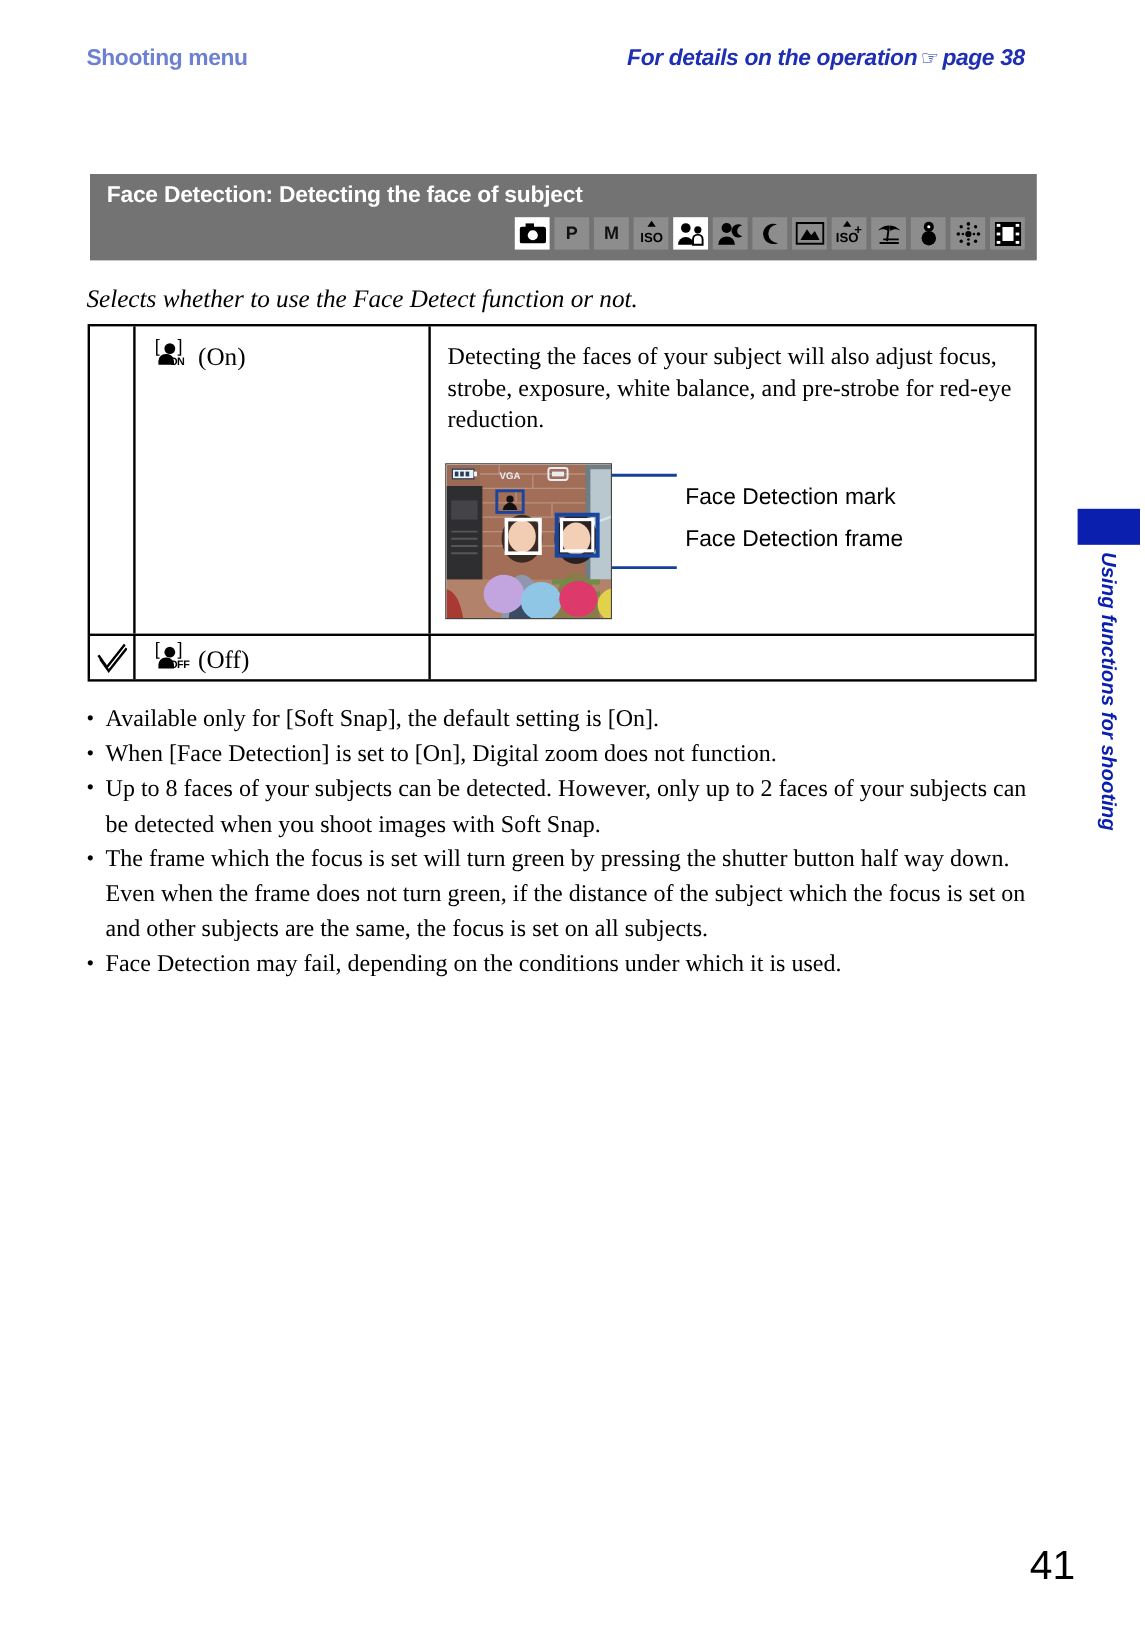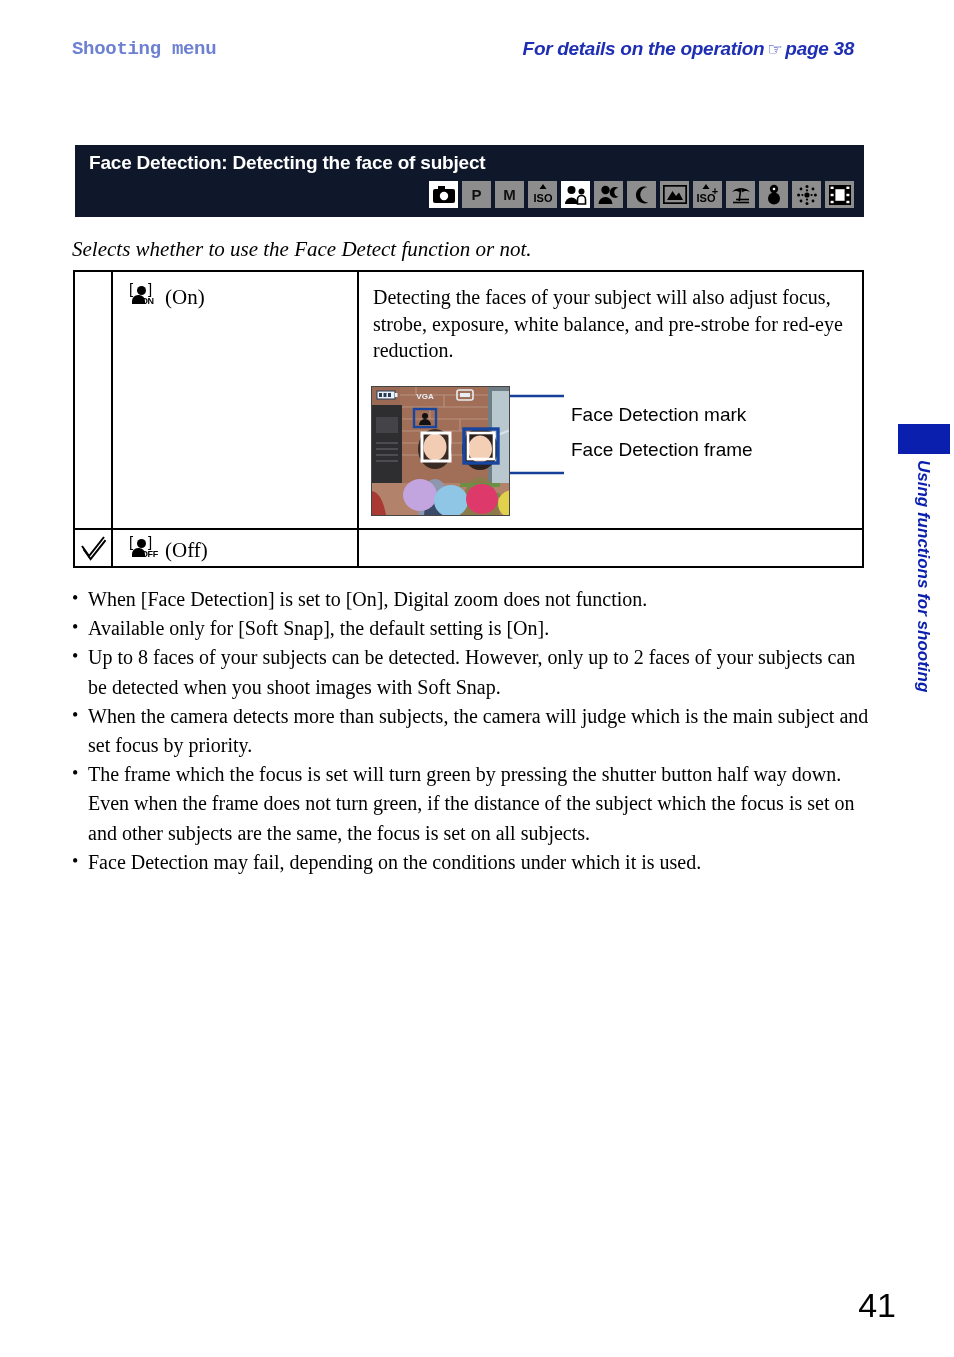--- a/index.html
+++ b/index.html
@@ -9,37 +9,37 @@
     background: #ffffff;
     font-family: "Liberation Serif", serif;
     position: relative;
     overflow: hidden;
   }
 
   
   .run-head { position:absolute; left:0; top:0; width:954px; height:90px; }
   .run-head-left {
     position:absolute; left:72px; top:38px;
-    font-family:Liberation Mono, monospace;
+    font-family:Liberation Sans, sans-serif;
     font-weight:bold; font-size:19px; letter-spacing:-0.3px;
     color:#6d80d2; white-space:nowrap;
   }
   .run-head-right {
     position:absolute; right:100px; top:38px;
     font-family:"Liberation Sans", sans-serif;
     font-weight:bold; font-style:italic; font-size:19px; letter-spacing:-0.3px;
     color:#1f2fb4; white-space:nowrap;
   }
   .hand-glyph { font-style:normal; font-weight:normal; font-size:17px; padding:0 3px; }
 
   
   .banner {
     position:absolute; left:75px; top:145px;
     width:789px; height:72px;
-    background:#0f172a;
+    background:#737373;
   }
   .banner-title {
     position:absolute; left:14px; top:7px;
     font-family:"Liberation Sans", sans-serif;
     font-weight:bold; font-size:19px; letter-spacing:-0.2px;
     color:#ffffff; white-space:nowrap;
   }
   .mode-row {
     position:absolute; right:10px; top:36px;
     display:flex; gap:4px; align-items:center;
@@ -433,24 +433,23 @@
           <span class="sub">OFF</span>
         </span>
         <span>(Off)</span>
       </div>
     </div>
 
   </div>
 </div>
 
 <div class="notes">
+  <div class="note">Available only for [Soft Snap], the default setting is [On].</div>
   <div class="note">When [Face Detection] is set to [On], Digital zoom does not function.</div>
-  <div class="note">Available only for [Soft Snap], the default setting is [On].</div>
   <div class="note">Up to 8 faces of your subjects can be detected. However, only up to 2 faces of your subjects can be detected when you shoot images with Soft Snap.</div>
-  <div class="note">When the camera detects more than subjects, the camera will judge which is the main subject and set focus by priority.</div>
   <div class="note">The frame which the focus is set will turn green by pressing the shutter button half way down. Even when the frame does not turn green, if the distance of the subject which the focus is set on and other subjects are the same, the focus is set on all subjects.</div>
   <div class="note">Face Detection may fail, depending on the conditions under which it is used.</div>
 </div>
 
 <div class="side-tab"></div>
 <div class="side-text">Using functions for shooting</div>
 
 <div class="pageno">41</div>
 
 </body></html>

